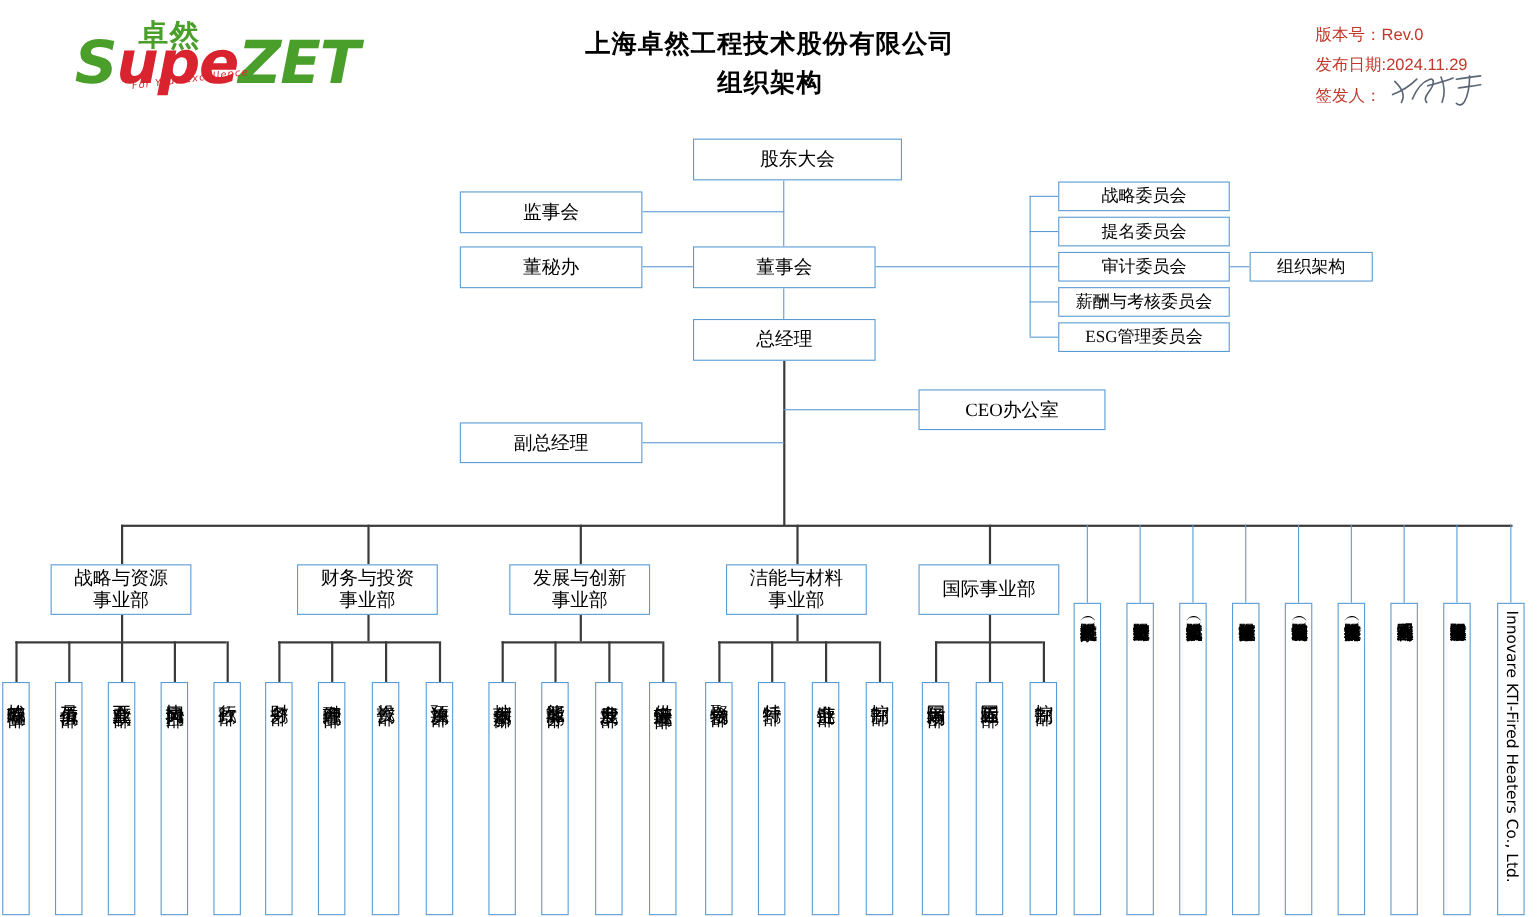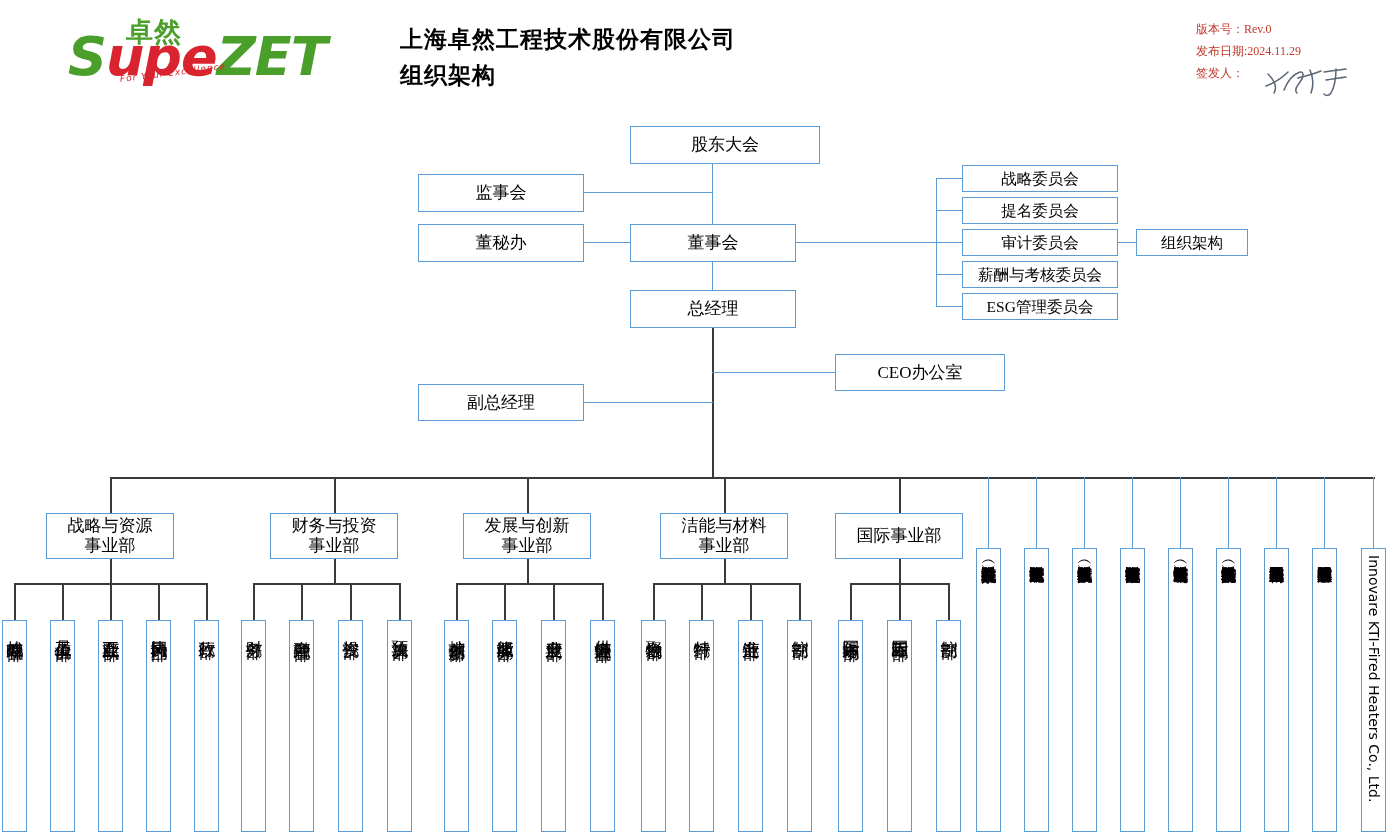--- a/index.html
+++ b/index.html
@@ -29,27 +29,27 @@
   }
   .logo-tag{
     position:absolute;left:52px;top:62px;
     font-size:9px;color:#d9232e;font-style:italic;
     font-family:"DejaVu Sans","Liberation Sans",sans-serif;
     transform:rotate(-7deg);transform-origin:left center;letter-spacing:1px;
   }
 
   
   .doc-title{
-    position:absolute;left:400px;top:22px;width:600px;text-align:left;
+    position:absolute;left:400px;top:22px;width:600px;text-align:center;
     font-size:23px;font-weight:bold;line-height:1.55;letter-spacing:1px;
   }
   .meta{
     position:absolute;left:1196px;top:18px;width:200px;
-    color:#c0392b;font-size:12px;line-height:1.85;
-    font-family:Liberation Serif, serif;
+    color:#c0392b;font-size:15px;line-height:1.85;
+    font-family:Liberation Sans, sans-serif;
   }
   .meta div{white-space:nowrap;}
   .sig{position:absolute;left:1264px;top:66px;width:90px;height:32px;}
 
   
   .box{
     position:absolute;box-sizing:border-box;
     border:1.4px solid #5b9bd5;background:#fff;
     display:flex;align-items:center;justify-content:center;
     text-align:center;font-size:17px;line-height:1.25;z-index:5;

